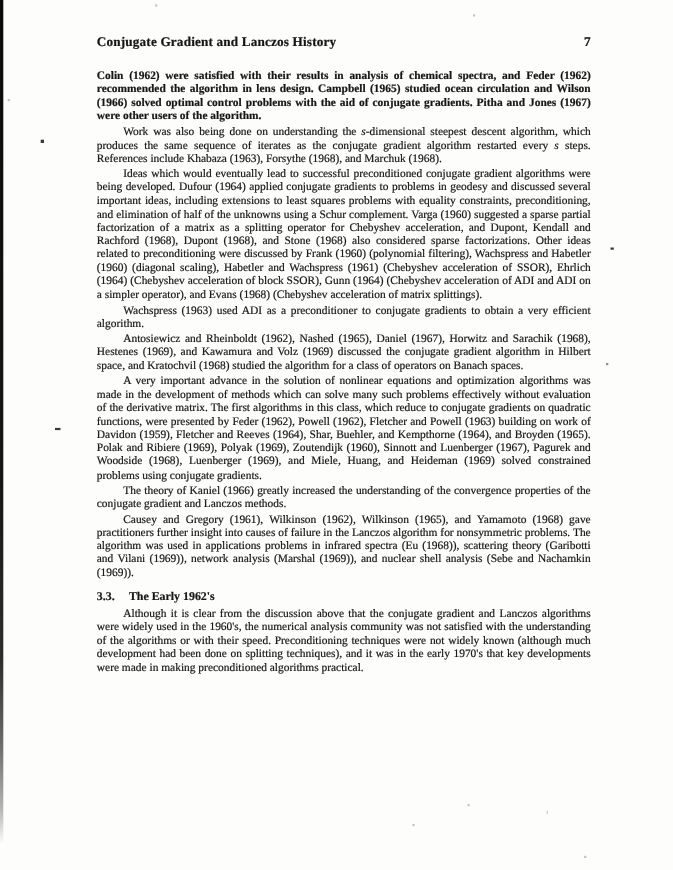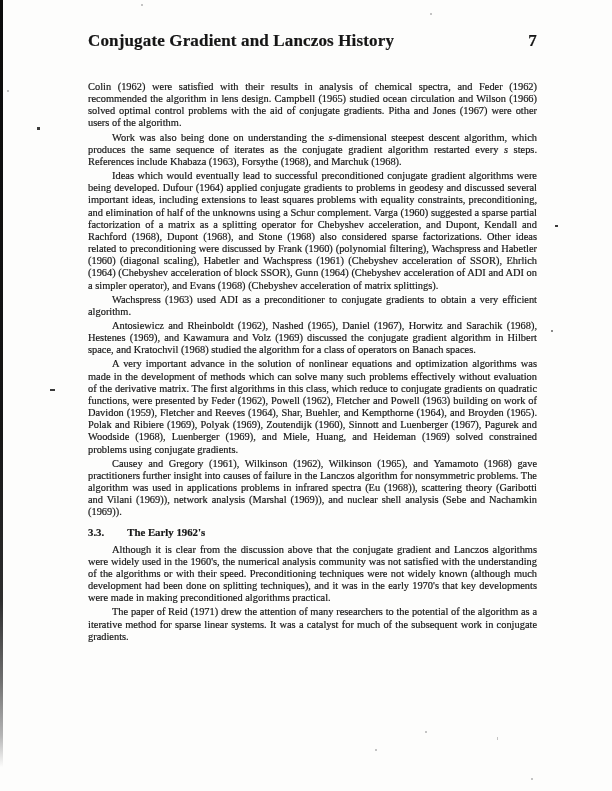--- a/index.html
+++ b/index.html
@@ -19,39 +19,39 @@
   .scan-edge {
     position: absolute; left: 0; top: 0;
     width: 3px; height: 791px;
     background: linear-gradient(to bottom,
       #0b0b0b 0%, #161616 55%, #2e2e2e 76%,
       #6f6f6f 86%, #b5b5b5 93%, rgba(190,190,190,0) 97%);
   }
   .running-head {
     position: absolute; top: 31px; left: 88px; width: 449px;
     display: flex; justify-content: space-between; align-items: baseline;
-    font-weight: bold; font-size: 17px; letter-spacing: 0.15px;
+    font-weight: bold; font-size: 12px; letter-spacing: 0.15px;
     -webkit-text-stroke: 0.2px #161616;
   }
   .body-text {
     position: absolute; top: 64px; left: 88px; width: 449px;
     font-size: 10.4px; line-height: 12.15px;
     text-align: justify; text-justify: inter-word;
     -webkit-text-stroke: 0.18px #161616;
   }
   .body-text p {
     margin: 2px 0 0 0; padding: 0;
     text-indent: 24px;
   }
-  .body-text p.noindent { text-indent: 0; margin-top: 17px; }
+  .body-text p.noindent { text-indent: 0; margin-top: 0; font-weight: bold; }
   .body-text h3 {
     font-size: 10.8px; font-weight: bold;
     margin: 8px 0 5px 0; text-align: left;
   }
-  .body-text h3 .h-num { margin-right: 23px; }
+  .body-text h3 .h-num { margin-right: 13px; }
   .it { font-style: italic; }
   
   .speck { position: absolute; background: #3a3a3a; }
   .speck.light { background: #c4c4c4; }
   .speck.mid { background: #8a8a8a; }
 </style>
 </head>
 <body>
 
 <div class="page">
@@ -75,19 +75,19 @@
     <span>7</span>
   </header>
 
   <main class="body-text">
       <p class="noindent"><span>Colin (1962) were satisfied with their results in analysis of chemical spectra, and Feder (1962) recommended the algorithm in lens design.  Campbell (1965) studied ocean circulation and Wilson (1966) solved optimal control problems with the aid of conjugate gradients.  Pitha and Jones (1967) were other users of the algorithm.</span></p>
       <p><span>Work was also being done on understanding the </span><span class="it">s</span><span>-dimensional steepest descent algorithm, which produces the same sequence of iterates as the conjugate gradient algorithm restarted every </span><span class="it">s</span><span> steps.  References include Khabaza (1963), Forsythe (1968), and Marchuk (1968).</span></p>
       <p><span>Ideas which would eventually lead to successful preconditioned conjugate gradient algorithms were being developed.  Dufour (1964) applied conjugate gradients to problems in geodesy and discussed several important ideas, including extensions to least squares problems with equality constraints, preconditioning, and elimination of half of the unknowns using a Schur complement. Varga (1960) suggested a sparse partial factorization of a matrix as a splitting operator for Chebyshev acceleration, and Dupont, Kendall and Rachford (1968), Dupont (1968), and Stone (1968) also considered sparse factorizations.  Other ideas related to preconditioning were discussed by Frank (1960) (polynomial filtering), Wachspress and Habetler (1960) (diagonal scaling), Habetler and Wachspress (1961) (Chebyshev acceleration of SSOR), Ehrlich (1964) (Chebyshev acceleration of block SSOR), Gunn (1964) (Chebyshev acceleration of ADI and ADI on a simpler operator), and Evans (1968) (Chebyshev acceleration of matrix splittings).</span></p>
       <p><span>Wachspress (1963) used ADI as a preconditioner to conjugate gradients to obtain a very efficient algorithm.</span></p>
       <p><span>Antosiewicz and Rheinboldt (1962), Nashed (1965), Daniel (1967), Horwitz and Sarachik (1968), Hestenes (1969), and Kawamura and Volz (1969) discussed the conjugate gradient algorithm in Hilbert space, and Kratochvil (1968) studied the algorithm for a class of operators on Banach spaces.</span></p>
       <p><span>A very important advance in the solution of nonlinear equations and optimization algorithms was made in the development of methods which can solve many such problems effectively without evaluation of the derivative matrix.  The first algorithms in this class, which reduce to conjugate gradients on quadratic functions, were presented by Feder (1962), Powell (1962), Fletcher and Powell (1963) building on work of Davidon (1959), Fletcher and Reeves (1964), Shar, Buehler, and Kempthorne (1964), and Broyden (1965).  Polak and Ribiere (1969), Polyak (1969), Zoutendijk (1960), Sinnott and Luenberger (1967), Pagurek and Woodside (1968), Luenberger (1969), and Miele, Huang, and Heideman (1969) solved constrained problems using conjugate gradients.</span></p>
+      <p><span>The theory of Kaniel (1966) greatly increased the understanding of the convergence properties of the conjugate gradient and Lanczos methods.</span></p>
       <p><span>Causey and Gregory (1961), Wilkinson (1962), Wilkinson (1965), and Yamamoto (1968) gave practitioners further insight into causes of failure in the Lanczos algorithm for nonsymmetric problems.  The algorithm was used in applications problems in infrared spectra (Eu (1968)), scattering theory (Garibotti and Vilani (1969)), network analysis (Marshal (1969)), and nuclear shell analysis (Sebe and Nachamkin (1969)).</span></p>
       <h3><span class="h-num">3.3.</span><span>The Early 1962's</span></h3>
       <p><span>Although it is clear from the discussion above that the conjugate gradient and Lanczos algorithms were widely used in the 1960's, the numerical analysis community was not satisfied with the understanding of the algorithms or with their speed.  Preconditioning techniques were not widely known (although much development had been done on splitting techniques), and it was in the early 1970's that key developments were made in making preconditioned algorithms practical.</span></p>
-      <p><span>The paper of Reid (1971) drew the attention of many researchers to the potential of the algorithm as a iterative method for sparse linear systems.  It was a catalyst for much of the subsequent work in conjugate gradients.</span></p>
     </main>
 
 </div>
 
 </body></html>

